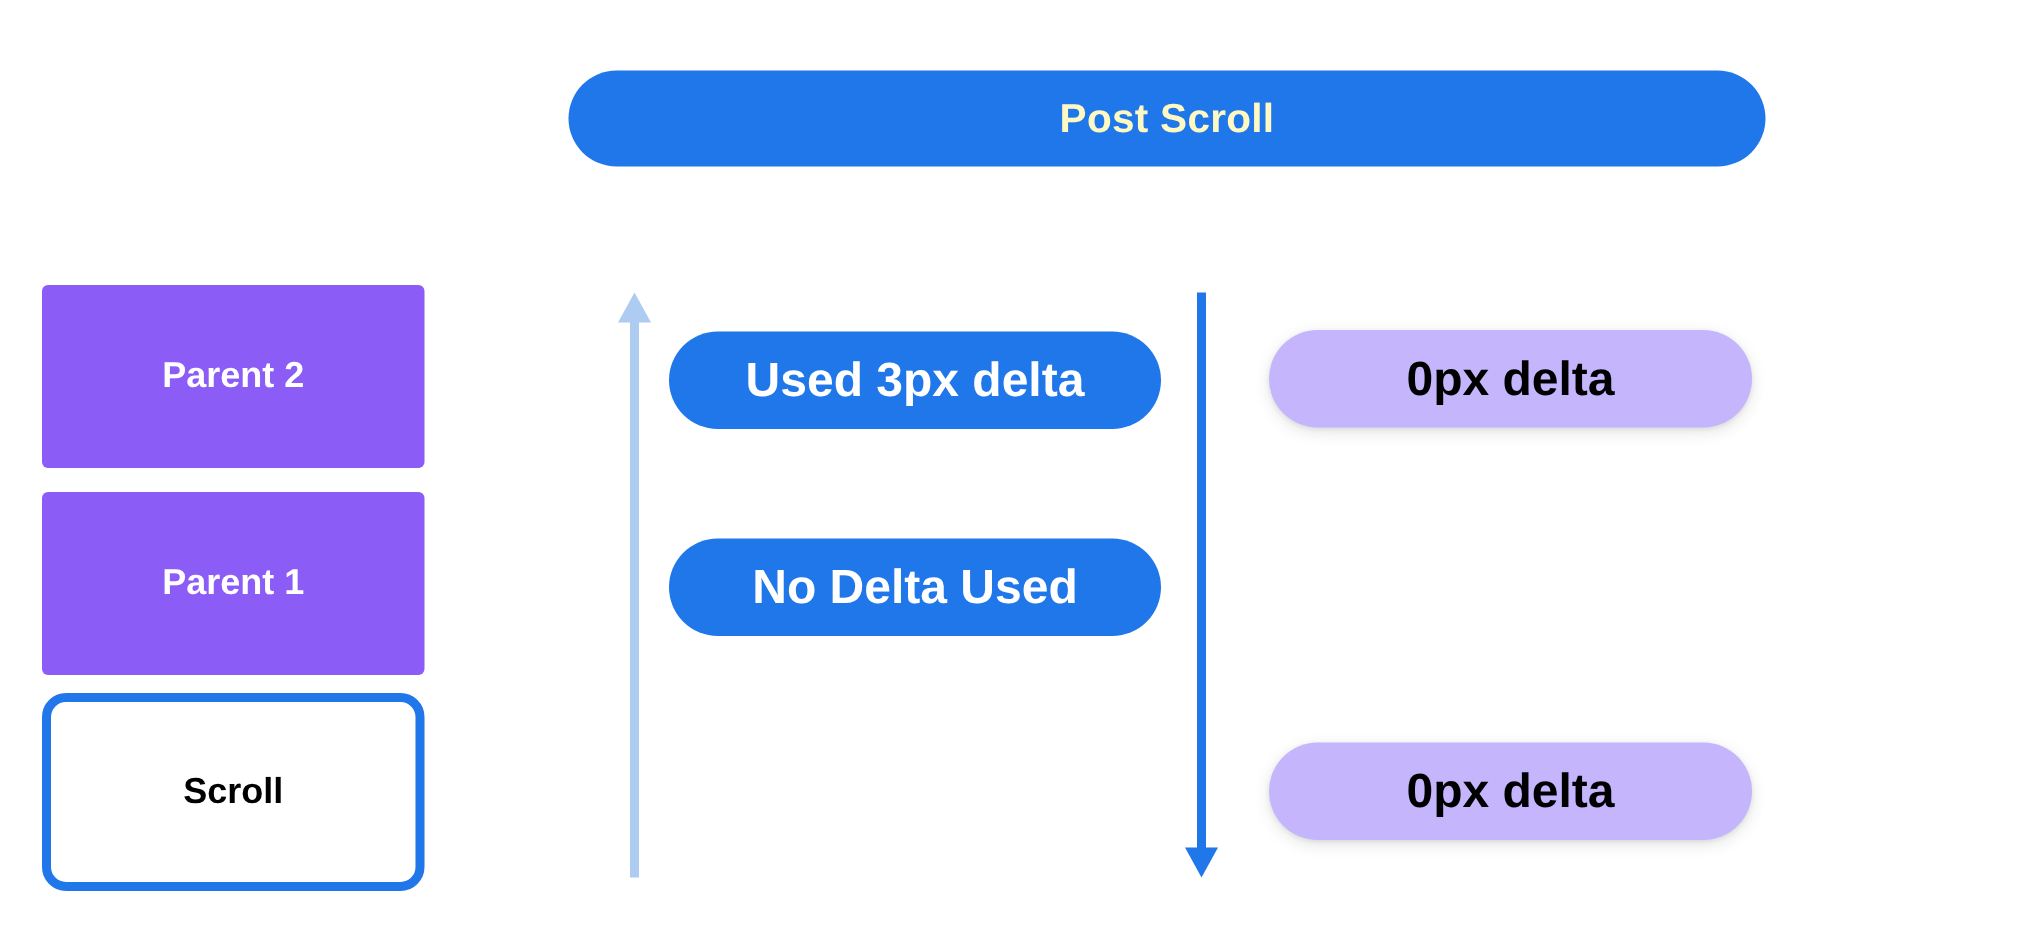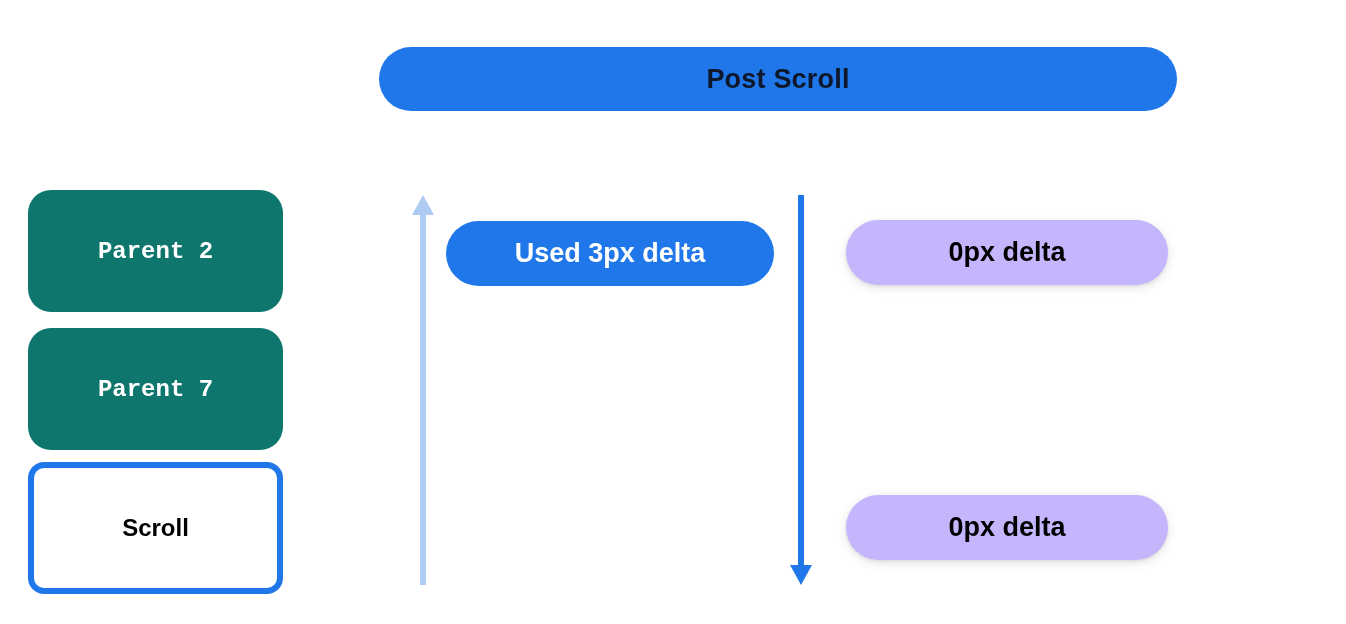--- a/index.html
+++ b/index.html
@@ -25,44 +25,43 @@
     top: 47px;
     width: 798px;
     height: 64px;
     background: #1f77ea;
     border-radius: 32px;
     display: flex;
     align-items: center;
     justify-content: center;
   }
   .header-bar .label {
-    color: #0f172a;
+    color: #fef9c3;
     font-size: 27px;
     font-weight: bold;
     letter-spacing: 0.2px;
   }
 
   
   .stack-box {
     position: absolute;
     left: 28px;
     width: 255px;
     display: flex;
     align-items: center;
     justify-content: center;
     box-sizing: border-box;
   }
   .stack-box .label {
     font-size: 24px;
     font-weight: bold;
   }
   .stack-box.filled {
-    background: #0f766e;
-    border-radius: 23px;
-    font-family: Liberation Mono, monospace;
+    background: #8b5cf6;
+    border-radius: 4px;
   }
   .stack-box.filled .label {
     color: #ffffff;
   }
   .stack-box.outlined {
     background: #ffffff;
     border: 6px solid #1f77ea;
     border-radius: 16px;
   }
   .stack-box.outlined .label {
@@ -101,21 +100,21 @@
 
   
   .pill {
     position: absolute;
     display: flex;
     align-items: center;
     justify-content: center;
     box-sizing: border-box;
   }
   .pill .label {
-    font-size: 27px;
+    font-size: 32px;
     font-weight: bold;
   }
   .pill.blue {
     background: #1f77ea;
     border-radius: 34px;
   }
   .pill.blue .label { color: #ffffff; }
   .pill.white {
     background: #c4b5fd;
     border-radius: 34px;
@@ -135,41 +134,44 @@
 
   <div class="header-bar">
     <span class="label">Post Scroll</span>
   </div>
 
   <div class="stack-box filled" id="box-parent2">
     <span class="label">Parent 2</span>
   </div>
 
   <div class="stack-box filled" id="box-parent1">
-    <span class="label">Parent 7</span>
+    <span class="label">Parent 1</span>
   </div>
 
   <div class="stack-box outlined" id="box-child">
     <span class="label">Scroll</span>
   </div>
 
   <div class="arrow" id="arrow-up">
     <span class="head"></span>
     <span class="shaft"></span>
   </div>
 
   <div class="arrow" id="arrow-down">
     <span class="shaft"></span>
     <span class="head"></span>
   </div>
 
   <div class="pill blue" id="pill-used-delta">
     <span class="label">Used 3px delta</span>
   </div>
 
+  <div class="pill blue" id="pill-no-delta">
+    <span class="label">No Delta Used</span>
+  </div>
 
   <div class="pill white" id="pill-zero-delta-1">
     <span class="label">0px delta</span>
   </div>
 
   <div class="pill white" id="pill-zero-delta-2">
     <span class="label">0px delta</span>
   </div>
 
 </div>

